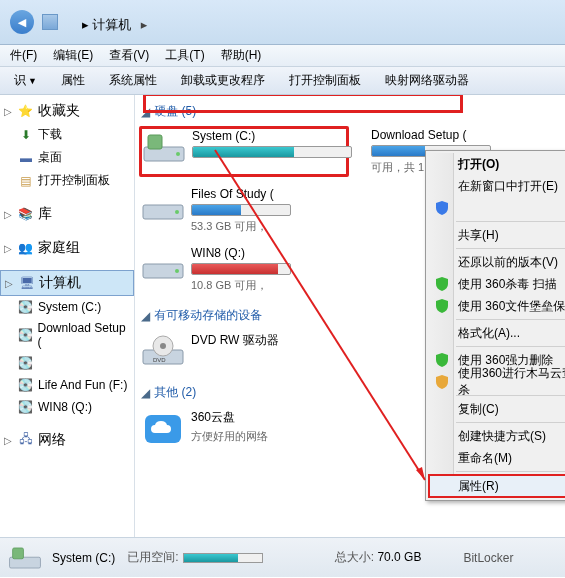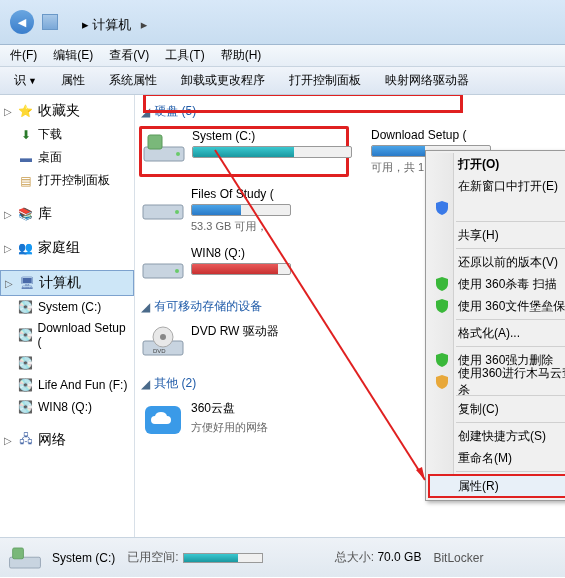--- a/index.html
+++ b/index.html
@@ -242,20 +242,21 @@
           <svg class="drive-svg" viewBox="0 0 44 38">
               <rect x="2" y="18" width="40" height="14" rx="2" fill="#c8d4e0" stroke="#8a9aaa"></rect>
               <circle cx="36" cy="25" r="2" fill="#6aca6a"></circle>
             </svg>
         </div>
         <div class="drive-info">
           <div class="drive-name">WIN8 (Q:)</div>
           <div class="drive-bar" style="width:100px">
               <div class="drive-bar-fill bar-red" style="width:88%"></div>
             </div>
+          <div class="drive-stat">10.8 GB 可用，</div>
         </div>
       </div>
     </div>
 
     <div class="category-head">
       <span class="cat-arrow">◢</span>
       <span>有可移动存储的设备</span>
     </div>
     <div class="drives-row">
       <div class="drive-tile" style="width:150px">
@@ -376,20 +377,20 @@
   <div class="status-icon">
     <svg width="34" height="30" viewBox="0 0 44 38">
         <rect x="2" y="18" width="40" height="14" rx="2" fill="#c8d4e0" stroke="#8a9aaa"></rect>
         <rect x="6" y="6" width="14" height="14" rx="2" fill="#7ab87a" stroke="#5a9a5a"></rect>
       </svg>
   </div>
   <div class="status-text">
     <span style="font-weight:normal">System (C:)</span>
     <span><span class="status-label">已用空间:</span><span class="status-bar-small"><span class="status-bar-small-fill" style="display:block"></span></span></span>
     <span style="margin-left:60px"><span class="status-label">总大小:</span> <span>70.0 GB</span></span>
-    <span style="" class="status-label">BitLocker</span>
+    <span style="margin-left:30px" class="status-label">BitLocker</span>
   </div>
 </div>
 
 <svg class="red-arrow" style="left:0;top:0;width:565px;height:578px;position:absolute;">
   <line x1="215" y1="150" x2="425" y2="480" stroke="#e02020" stroke-width="2"></line>
   <polygon points="425,480 416,470 422,467" fill="#e02020"></polygon>
 </svg>
 
 </body></html>

